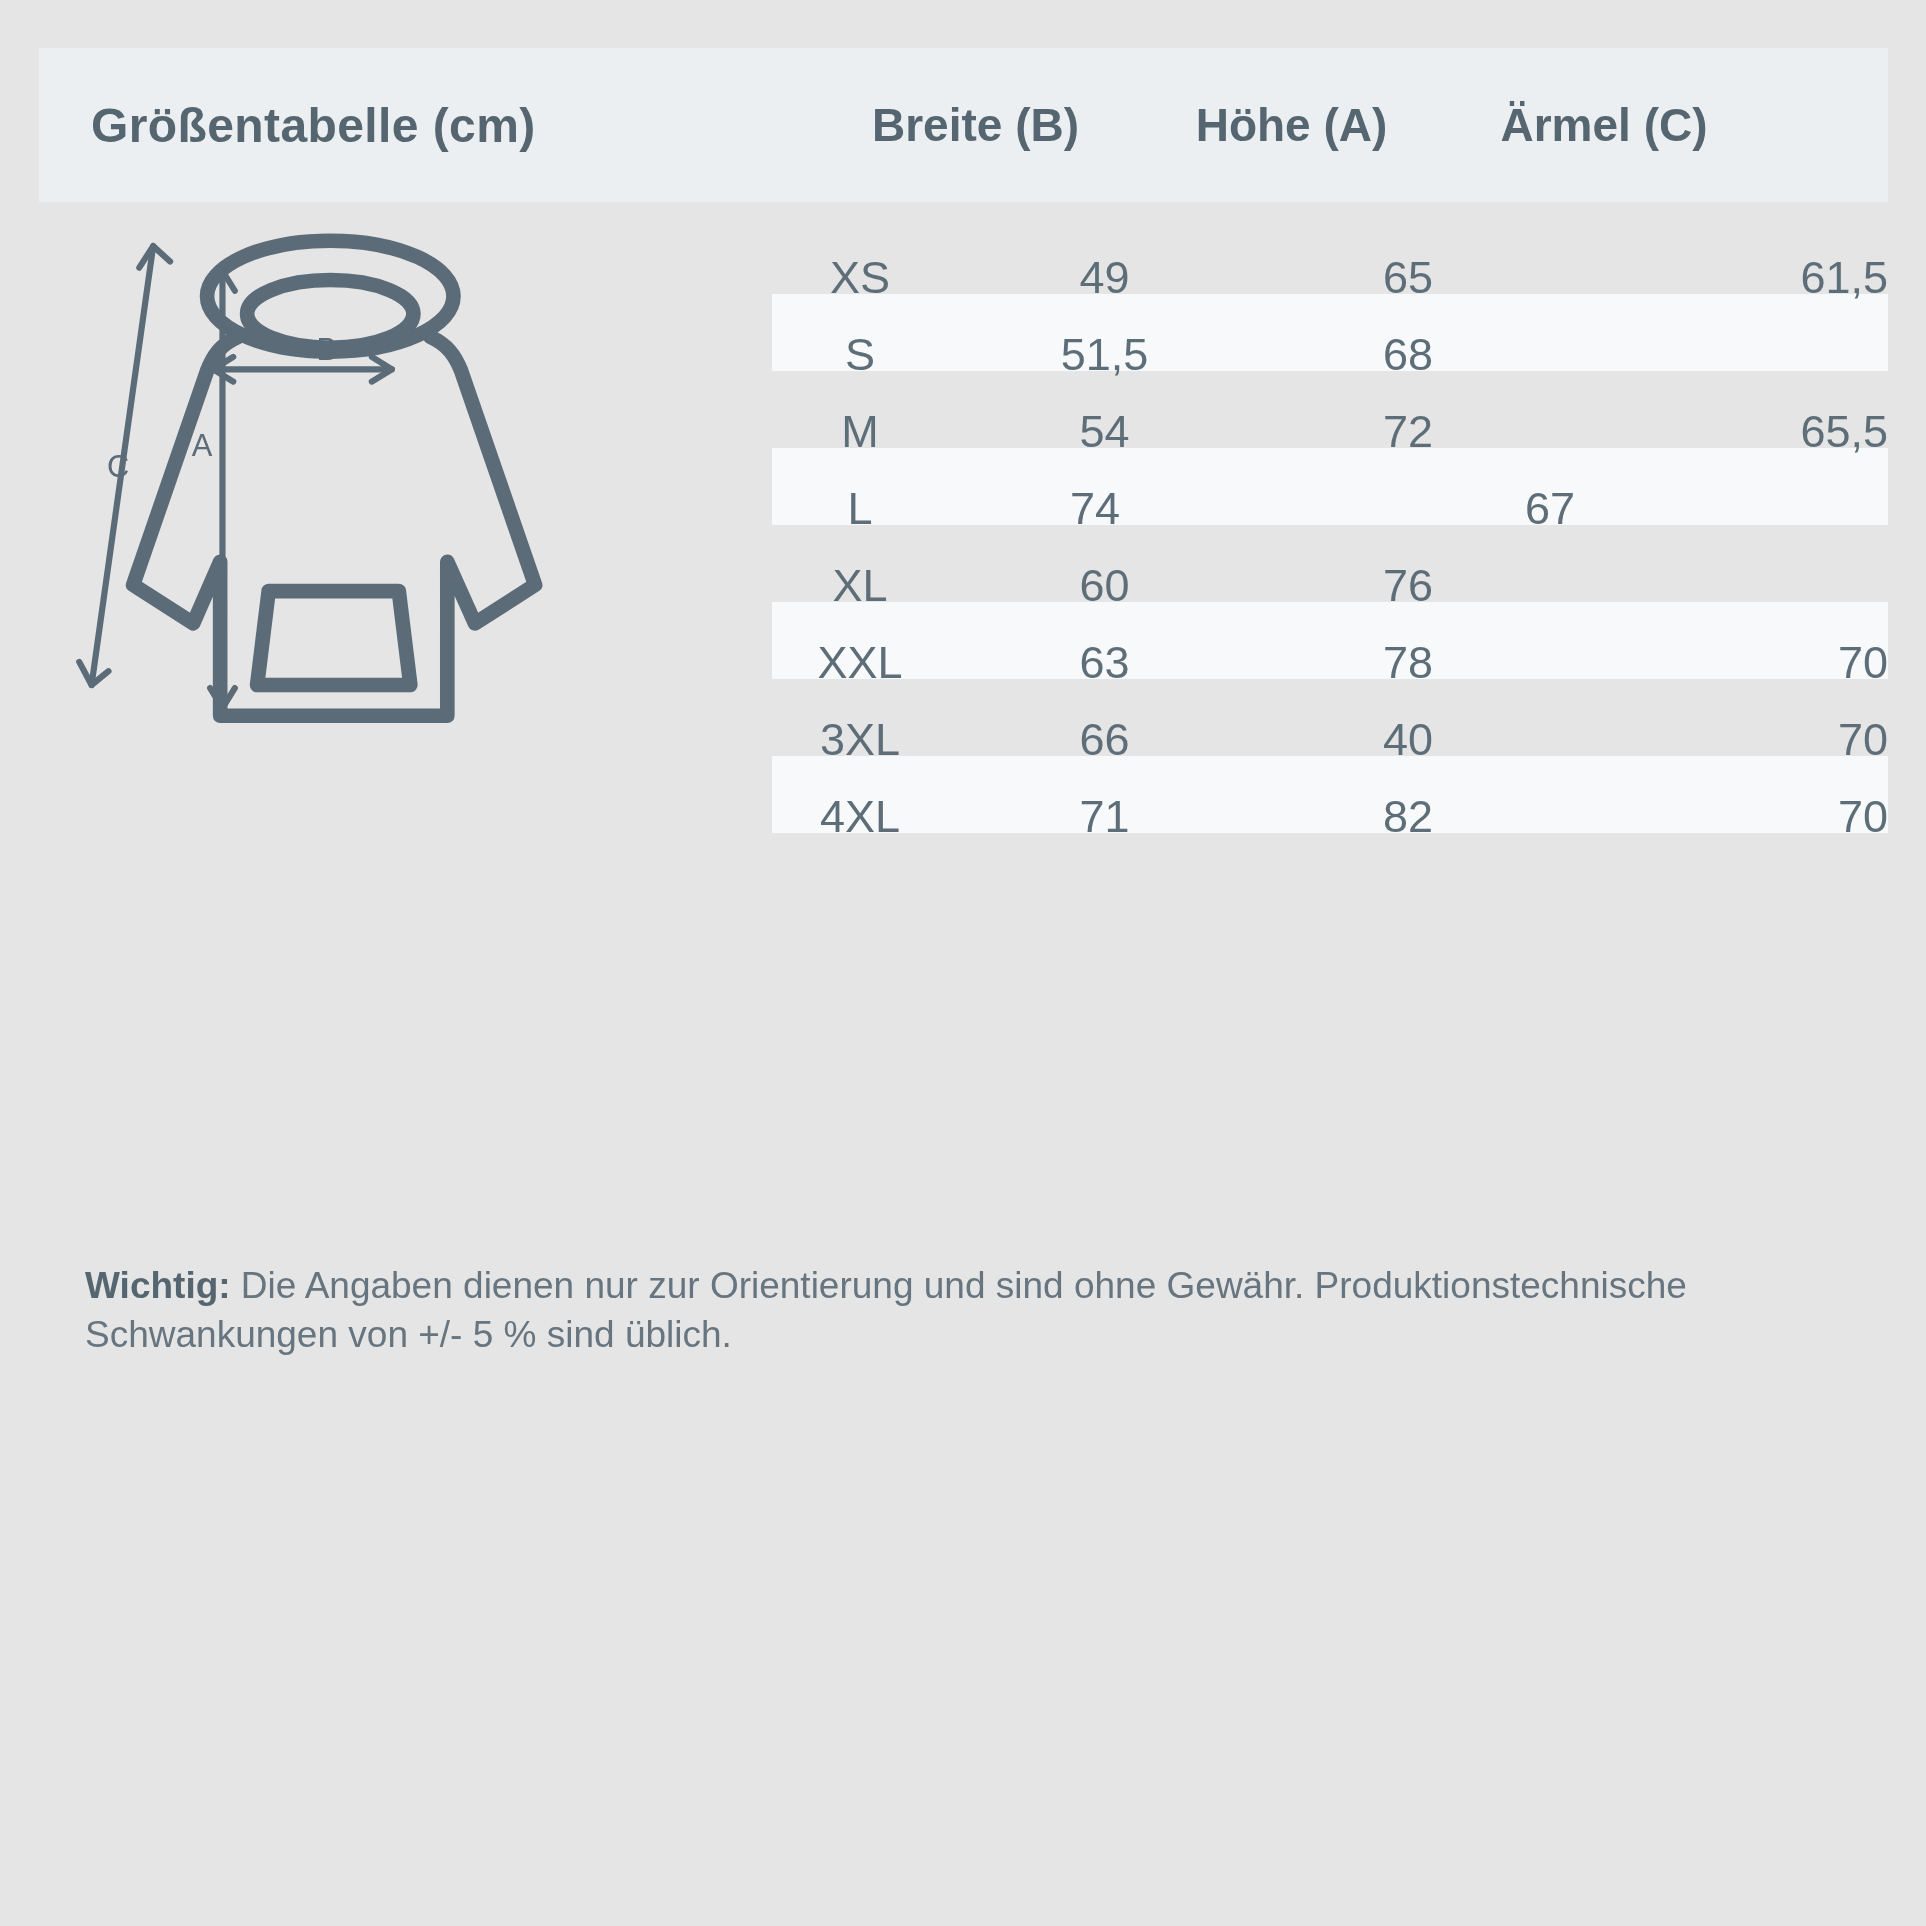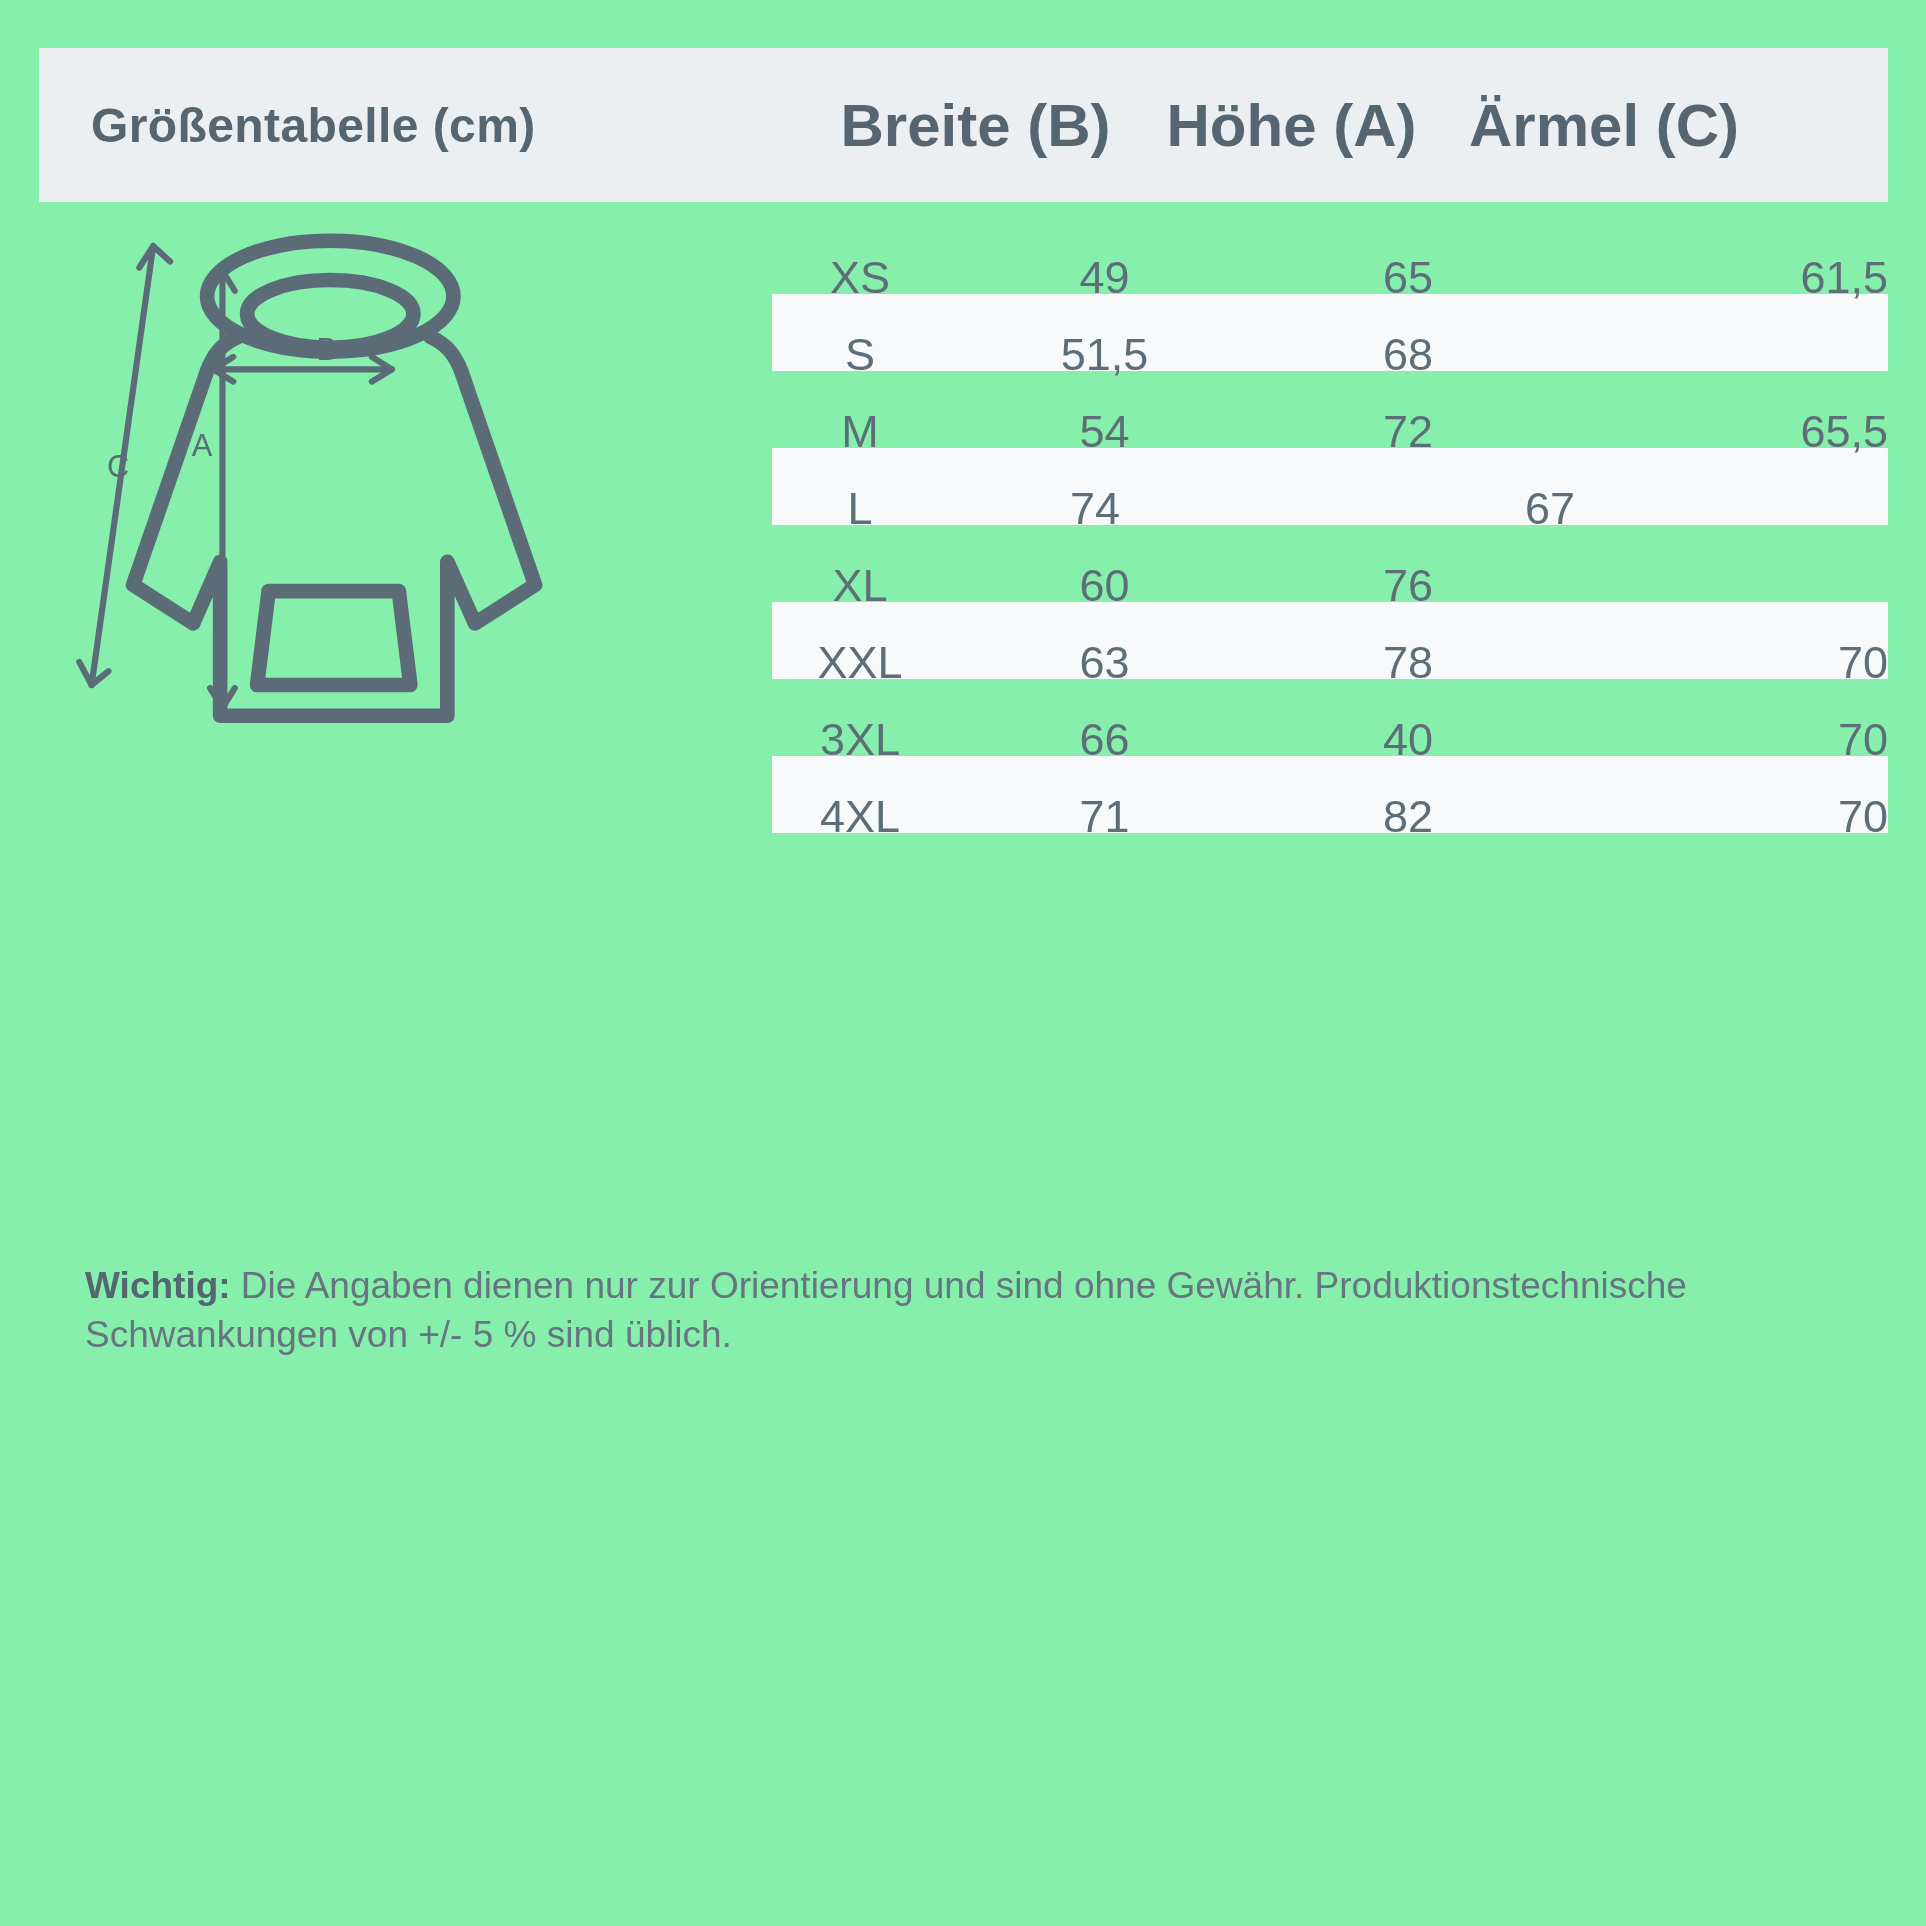--- a/index.html
+++ b/index.html
@@ -12,21 +12,21 @@
   }
   body {
     font-family: "Liberation Sans", sans-serif;
     color: #5b6b77;
   }
 
   .sheet {
     position: relative;
     width: 1926px;
     height: 1926px;
-    background: #86efac;
+    background: #e5e5e5;
   }
 
   
   .header-band {
     position: absolute;
     left: 39px;
     top: 48px;
     width: 1849px;
     height: 154px;
     background: #eceff1;
@@ -46,21 +46,21 @@
   }
   .header-cols {
     position: absolute;
     left: 771px;
     top: 50%;
     transform: translateY(-50%);
     width: 1117px;
     display: flex;
   }
   .header-cols .hcol {
-    font-size: 60px;
+    font-size: 46px;
     font-weight: bold;
     color: #566671;
     text-align: center;
     white-space: nowrap;
   }
   .header-cols .hcol.c1 { width: 331px; }
   .header-cols .hcol.c2 { width: 301px; }
   .header-cols .hcol.c3 { width: 324px; }
 
   

